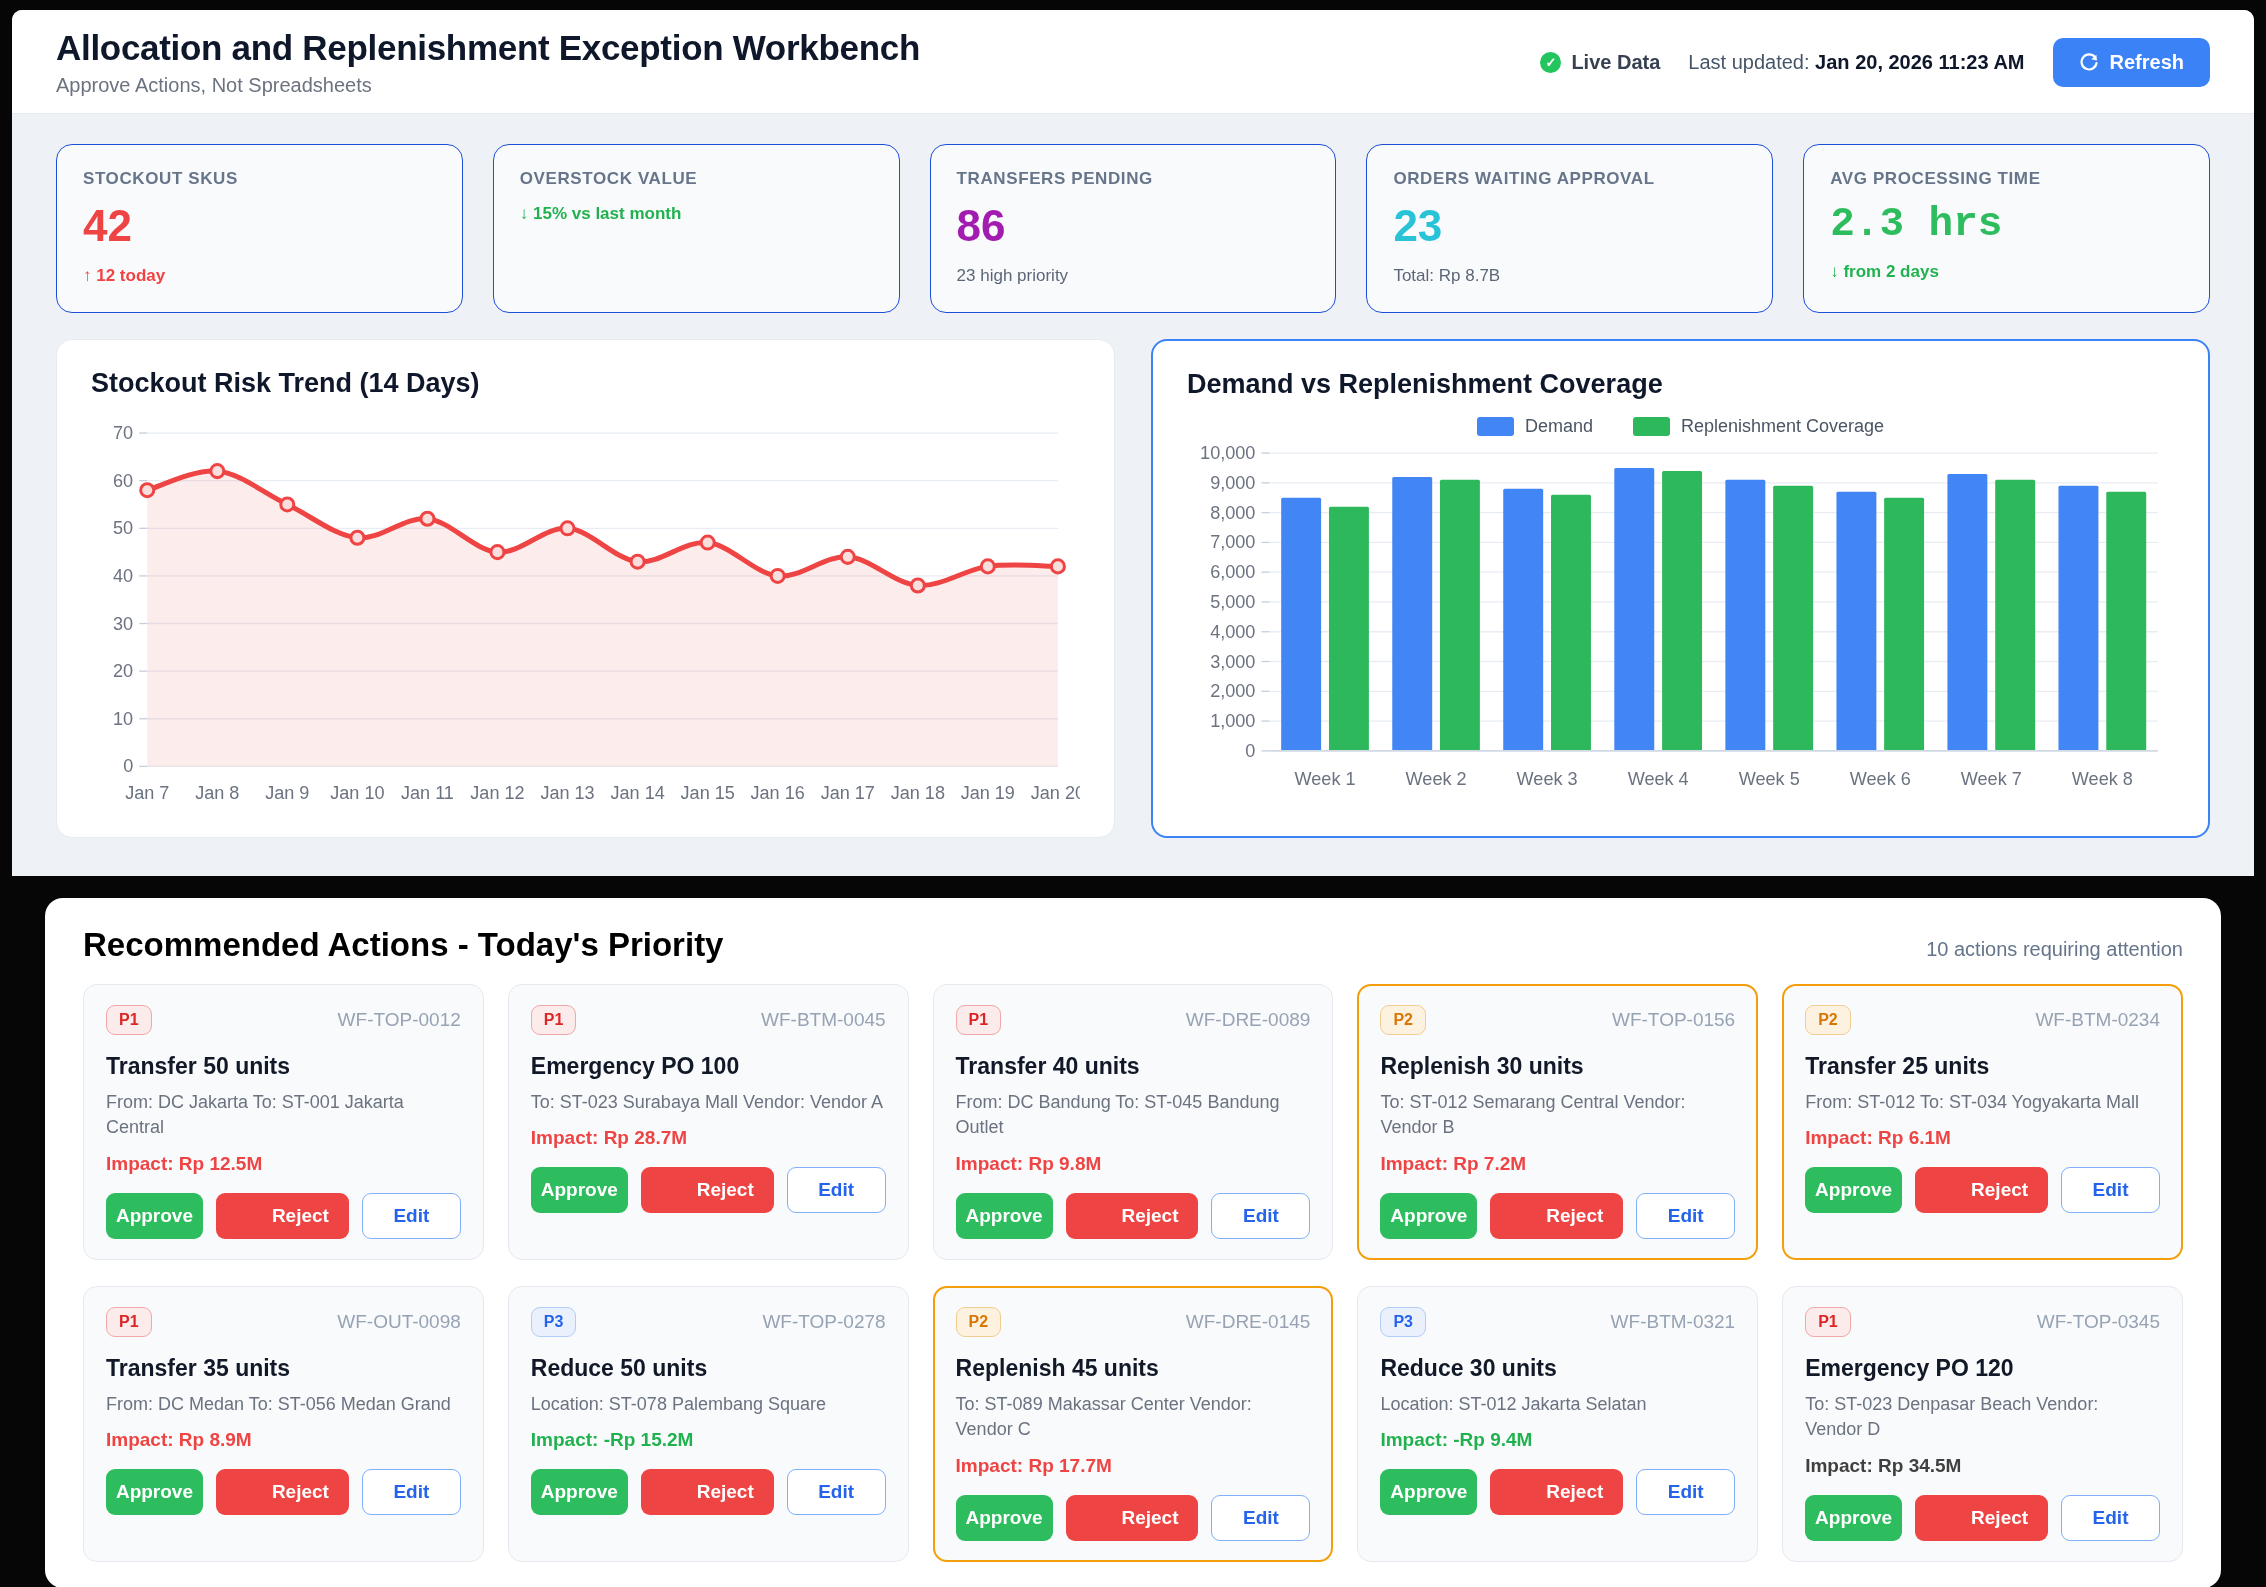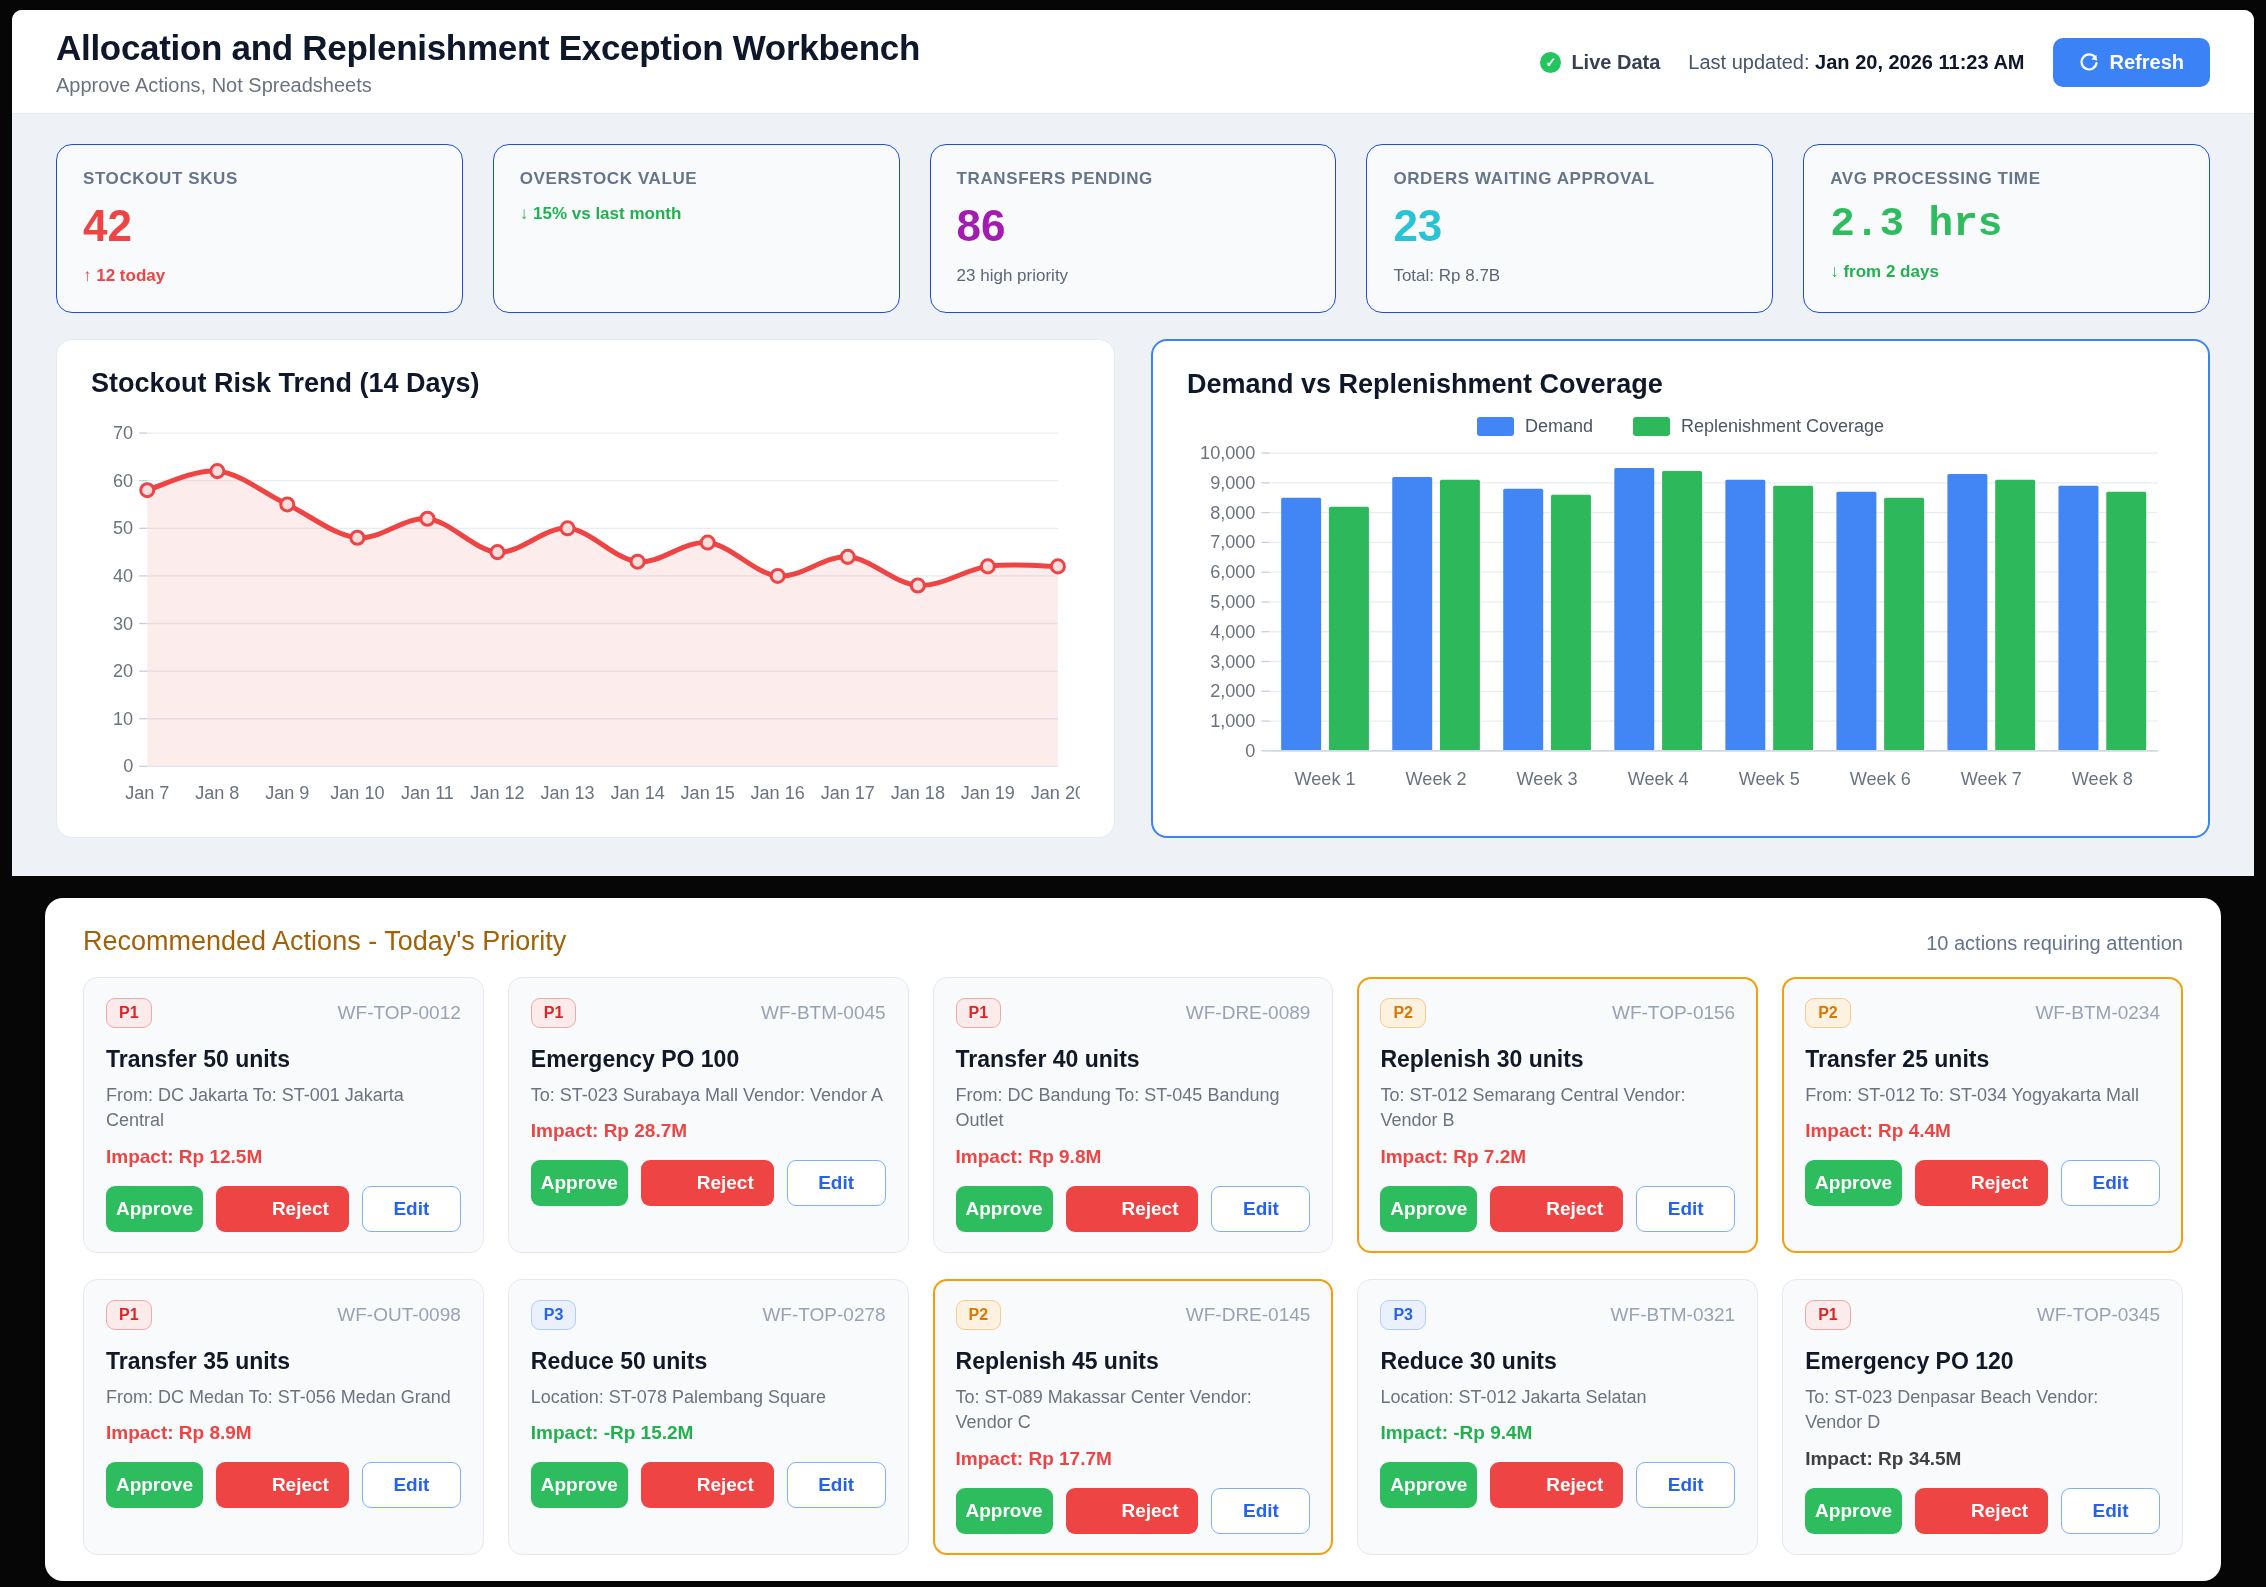--- a/index.html
+++ b/index.html
@@ -59,21 +59,21 @@
   .legend { display: flex; justify-content: center; align-items: center; gap: 40px; margin-top: 16px; }
   .legend-item { display: flex; align-items: center; gap: 11px; font-size: 18px; color: #4b5563; }
   .legend-swatch { width: 37px; height: 19px; border-radius: 3px; }
 
   
   .actions-panel {
     background: #ffffff; border-radius: 18px;
     margin: 22px 33px 0; padding: 28px 38px 26px;
   }
   .actions-head { display: flex; justify-content: space-between; align-items: baseline; }
-  .actions-title { font-size: 27px; font-weight: 400; color: #a16207; }
+  .actions-title { font-size: 33px; font-weight: 700; color: #000000; }
   .actions-count { font-size: 20px; color: #64748b; }
   .actions-grid { display: grid; grid-template-columns: repeat(5, 1fr); gap: 26px 24px; margin-top: 20px; }
   .action-card { background: #f9fafb; border: 1px solid #e5e9ef; border-radius: 14px; padding: 20px 22px; }
   .action-card.p2-card { border: 2px solid #f59e0b; padding: 19px 21px; }
   .ac-top { display: flex; justify-content: space-between; align-items: center; gap: 22px; }
   .badge { font-size: 16px; font-weight: 700; padding: 5px 12px; border-radius: 9px; border: 1.5px solid transparent; }
   .badge.p1-badge { color: #dc2626; background: #fcebeb; border-color: #f0a8a8; }
   .badge.p2-badge { color: #d97706; background: #fdf2df; border-color: #f2cd92; }
   .badge.p3-badge { color: #2563eb; background: #eaf1fd; border-color: #b3cdf8; }
   .wf-id { font-size: 19px; color: #97a3b4; }
@@ -351,21 +351,21 @@
     </div>
   </div>
 
   <div class="action-card p2-card">
     <div class="ac-top">
       <span class="badge p2-badge">P2</span>
       <span class="wf-id">WF-BTM-0234</span>
     </div>
     <div class="ac-title">Transfer 25 units</div>
     <div class="ac-desc">From: ST-012 To: ST-034 Yogyakarta Mall</div>
-    <div class="ac-impact" style="color: rgb(239, 68, 68);">Impact: Rp 4.4M</div>
+    <div class="ac-impact" style="color: rgb(239, 68, 68);">Impact: Rp 6.1M</div>
     <div class="ac-buttons">
       <button class="btn approve">Approve</button>
       <button class="btn reject">Reject</button>
       <button class="btn edit">Edit</button>
     </div>
   </div>
 
   <div class="action-card">
     <div class="ac-top">
       <span class="badge p1-badge">P1</span>

